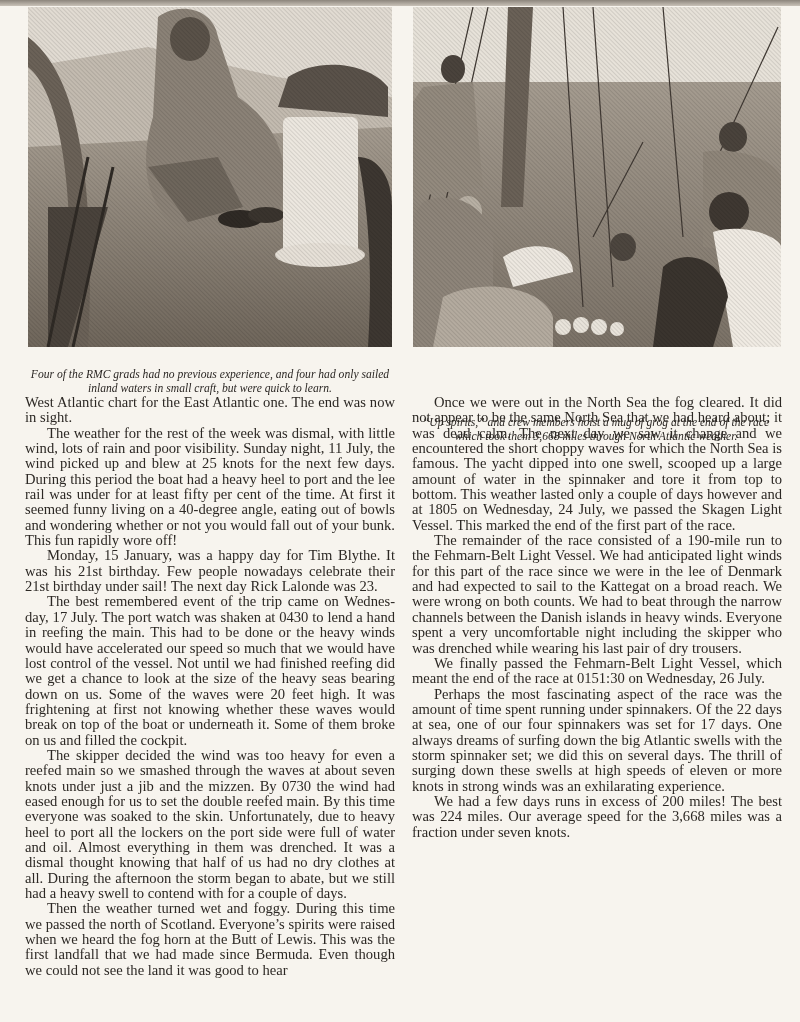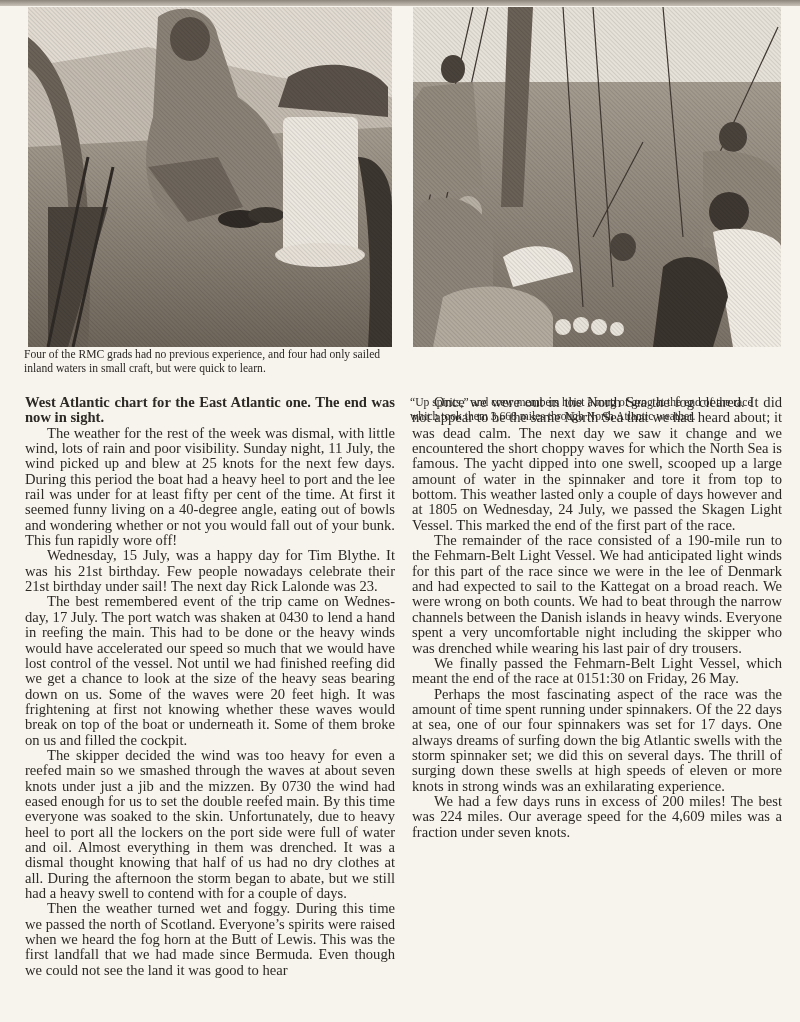--- a/index.html
+++ b/index.html
@@ -14,35 +14,35 @@
     background: linear-gradient(#8c857c, #c9c2b8);
   }
   .photo {
     position: absolute; top: 7px; height: 340px; overflow: hidden;
     background-color: #8a8176;
   }
   .photo svg { display: block; width: 100%; height: 100%; }
   #photo-left { left: 28px; width: 364px; }
   #photo-right { left: 413px; width: 368px; }
   .caption {
-    position: absolute; top: 348px; 
-    font-size: 11.6px; line-height: 14px; 
+    position: absolute; top: 368px; font-style: italic;
+    font-size: 11.6px; line-height: 14px; text-align: center;
     color: #2b2724;
   }
   #caption-left { left: 24px; width: 372px; }
   #caption-right { left: 410px; width: 372px; margin-top: 48px; }
   .column {
     position: absolute; top: 395px; width: 370px;
     font-size: 14.6px; line-height: 15.35px; text-align: justify;
     color: #2c2824;
   }
   #col-left { left: 25px; }
   #col-right { left: 412px; }
   .column p { margin: 0; text-indent: 22px; hyphens: manual; }
-  .column p.no-indent { text-indent: 0; font-weight: bold; }
+  .column p.no-indent { text-indent: 0; }
 </style>
 </head>
 <body>
 
 <div class="top-edge"></div>
 
 <div class="photo" id="photo-left" title="Crew member crouching on deck beside a white winch pedestal, handling lines">
   <svg viewBox="0 0 364 340" preserveAspectRatio="none">
     <defs>
       <pattern id="screen-l" width="3" height="3" patternUnits="userSpaceOnUse" patternTransform="rotate(45)">
@@ -117,25 +117,25 @@
     <rect width="368" height="340" fill="url(#screen-r)"></rect>
   </svg>
 </div>
 
 <div class="caption" id="caption-left">Four of the RMC grads had no previous experience, and four had only sailed inland waters in small craft, but were quick to learn.</div>
 <div class="caption" id="caption-right">“Up spirits,” and crew members hoist a mug of grog at the end of the race which took them 3,668 miles through North Atlantic weather.</div>
 
 <div class="column" id="col-left">
   <p class="no-indent">West Atlantic chart for the East Atlantic one. The end was now in sight.</p>
   <p>The weather for the rest of the week was dismal, with little wind, lots of rain and poor visibility. Sunday night, 11 July, the wind picked up and blew at 25 knots for the next few days. During this period the boat had a heavy heel to port and the lee rail was under for at least fifty per cent of the time. At first it seemed funny living on a 40-degree angle, eating out of bowls and wondering whether or not you would fall out of your bunk. This fun rapidly wore off!</p>
-  <p>Wednesday, 15 July, was a happy day for Tim Blythe. It was his 21st birthday. Few people nowadays celebrate their 21st birthday under sail! The next day Rick Lalonde was 23.</p>
+  <p>Monday, 15 January, was a happy day for Tim Blythe. It was his 21st birthday. Few people nowadays celebrate their 21st birthday under sail! The next day Rick Lalonde was 23.</p>
   <p>The best remembered event of the trip came on Wednes­day, 17 July. The port watch was shaken at 0430 to lend a hand in reefing the main. This had to be done or the heavy winds would have accelerated our speed so much that we would have lost control of the vessel. Not until we had finished reefing did we get a chance to look at the size of the heavy seas bearing down on us. Some of the waves were 20 feet high. It was frightening at first not knowing whether these waves would break on top of the boat or underneath it. Some of them broke on us and filled the cockpit.</p>
   <p>The skipper decided the wind was too heavy for even a reefed main so we smashed through the waves at about seven knots under just a jib and the mizzen. By 0730 the wind had eased enough for us to set the double reefed main. By this time everyone was soaked to the skin. Unfortunately, due to heavy heel to port all the lockers on the port side were full of water and oil. Almost everything in them was drenched. It was a dismal thought knowing that half of us had no dry clothes at all. During the afternoon the storm began to abate, but we still had a heavy swell to contend with for a couple of days.</p>
   <p>Then the weather turned wet and foggy. During this time we passed the north of Scotland. Everyone’s spirits were raised when we heard the fog horn at the Butt of Lewis. This was the first landfall that we had made since Bermuda. Even though we could not see the land it was good to hear</p>
 </div>
 
 <div class="column" id="col-right">
   <p>Once we were out in the North Sea the fog cleared. It did not appear to be the same North Sea that we had heard about; it was dead calm. The next day we saw it change and we encountered the short choppy waves for which the North Sea is famous. The yacht dipped into one swell, scooped up a large amount of water in the spinnaker and tore it from top to bottom. This weather lasted only a couple of days however and at 1805 on Wednesday, 24 July, we passed the Skagen Light Vessel. This marked the end of the first part of the race.</p>
   <p>The remainder of the race consisted of a 190-mile run to the Fehmarn-Belt Light Vessel. We had anticipated light winds for this part of the race since we were in the lee of Denmark and had expected to sail to the Kattegat on a broad reach. We were wrong on both counts. We had to beat through the narrow channels between the Danish islands in heavy winds. Everyone spent a very uncomfortable night including the skipper who was drenched while wearing his last pair of dry trousers.</p>
-  <p>We finally passed the Fehmarn-Belt Light Vessel, which meant the end of the race at 0151:30 on Friday, 26 May.</p>
+  <p>We finally passed the Fehmarn-Belt Light Vessel, which meant the end of the race at 0151:30 on Wednesday, 26 July.</p>
   <p>Perhaps the most fascinating aspect of the race was the amount of time spent running under spinnakers. Of the 22 days at sea, one of our four spinnakers was set for 17 days. One always dreams of surfing down the big Atlantic swells with the storm spinnaker set; we did this on several days. The thrill of surging down these swells at high speeds of eleven or more knots in strong winds was an exhilarating experience.</p>
-  <p>We had a few days runs in excess of 200 miles! The best was 224 miles. Our average speed for the 4,609 miles was a fraction under seven knots.</p>
+  <p>We had a few days runs in excess of 200 miles! The best was 224 miles. Our average speed for the 3,668 miles was a fraction under seven knots.</p>
 </div>
 
 </body></html>

